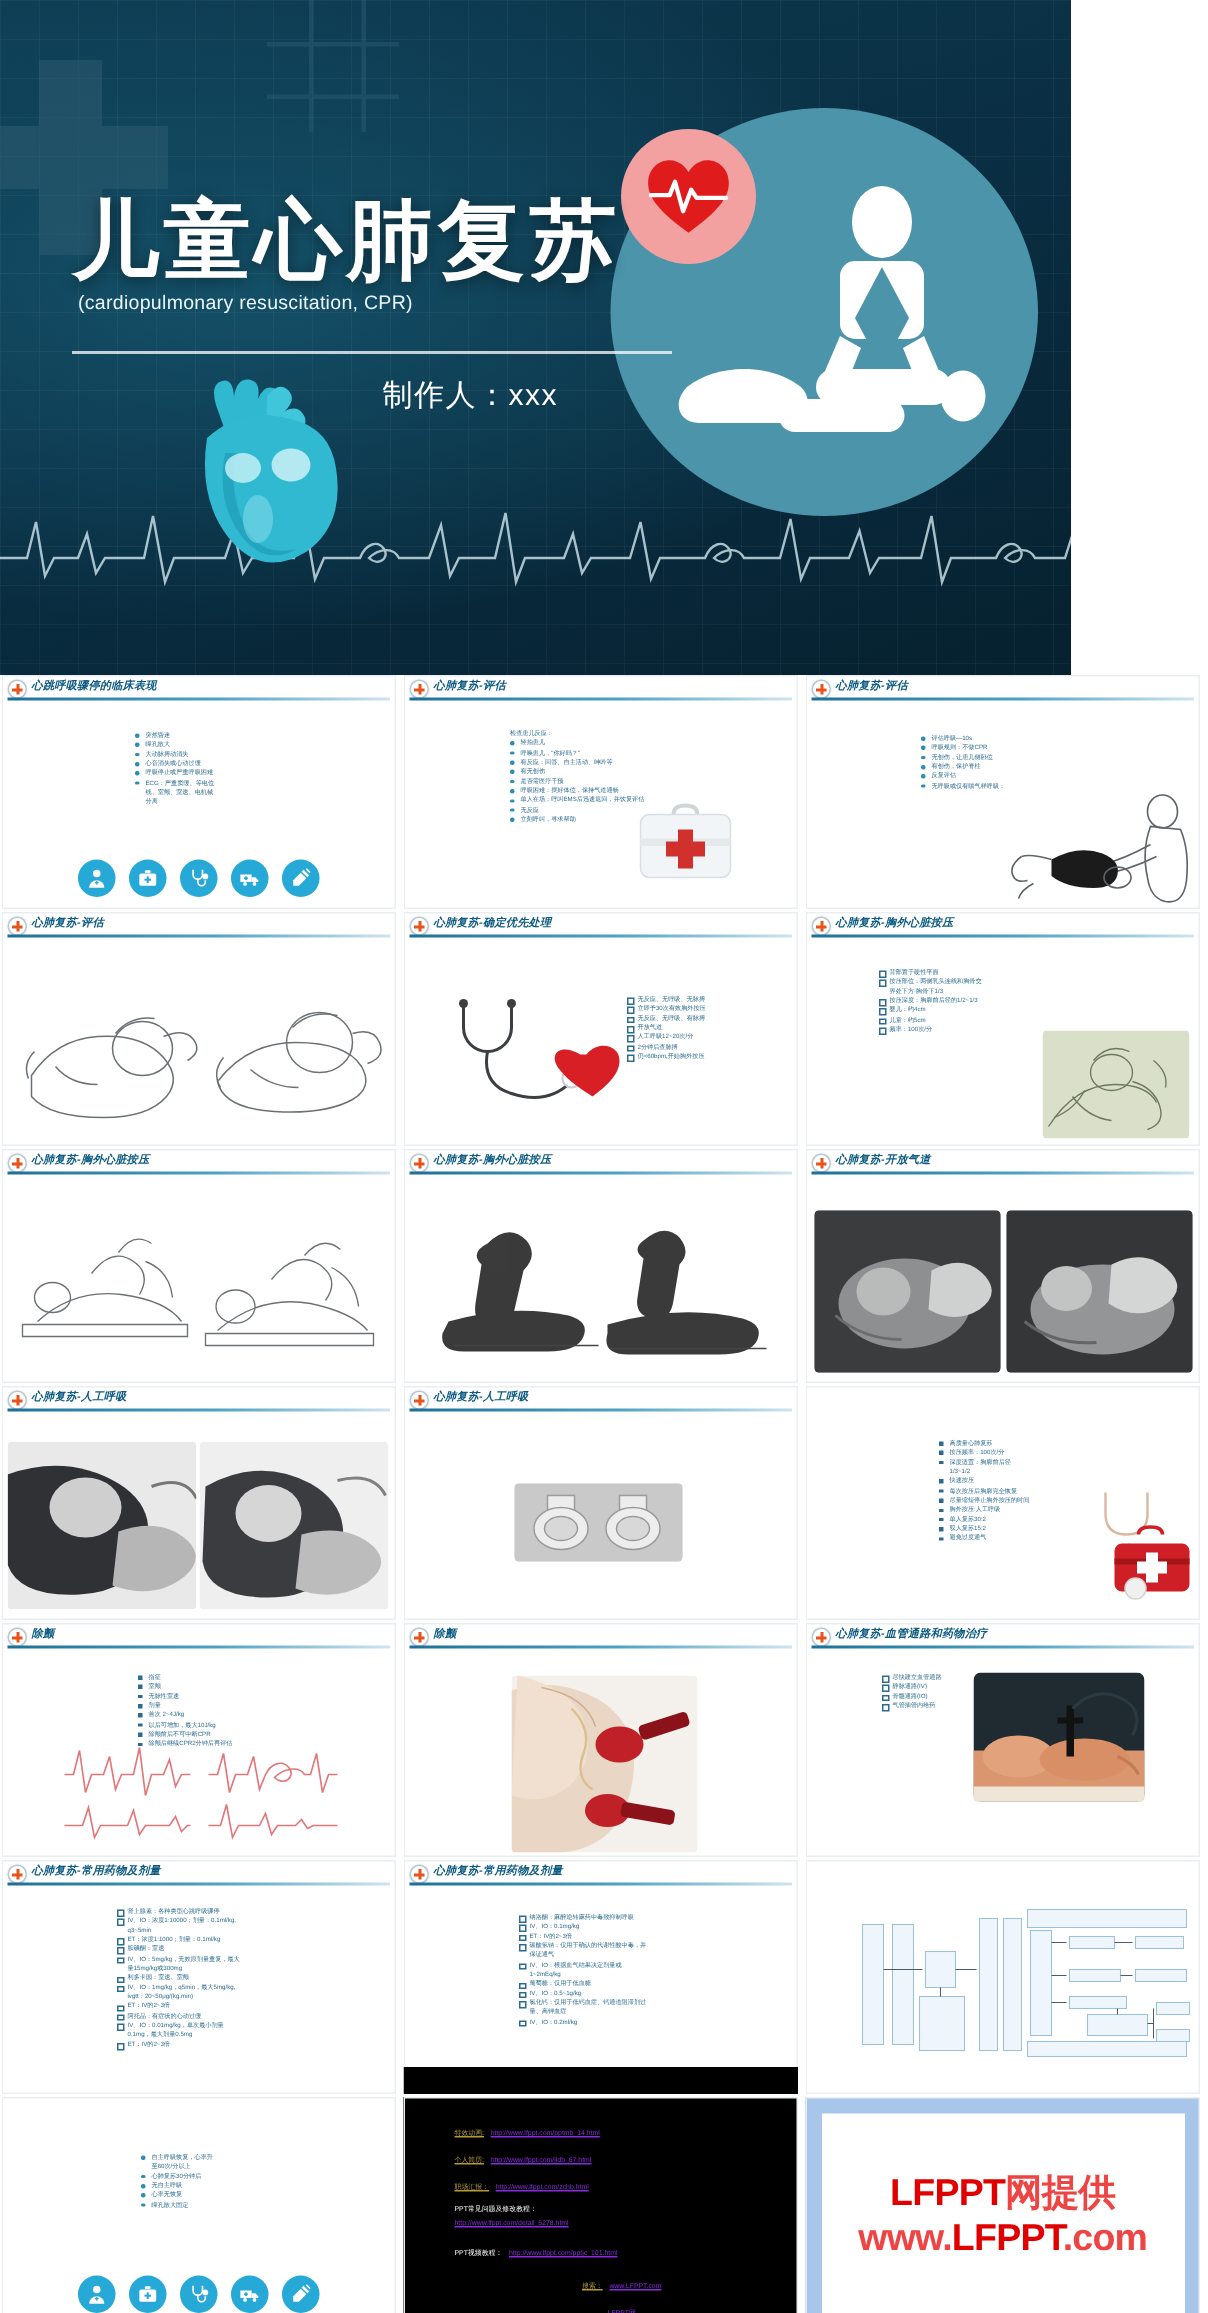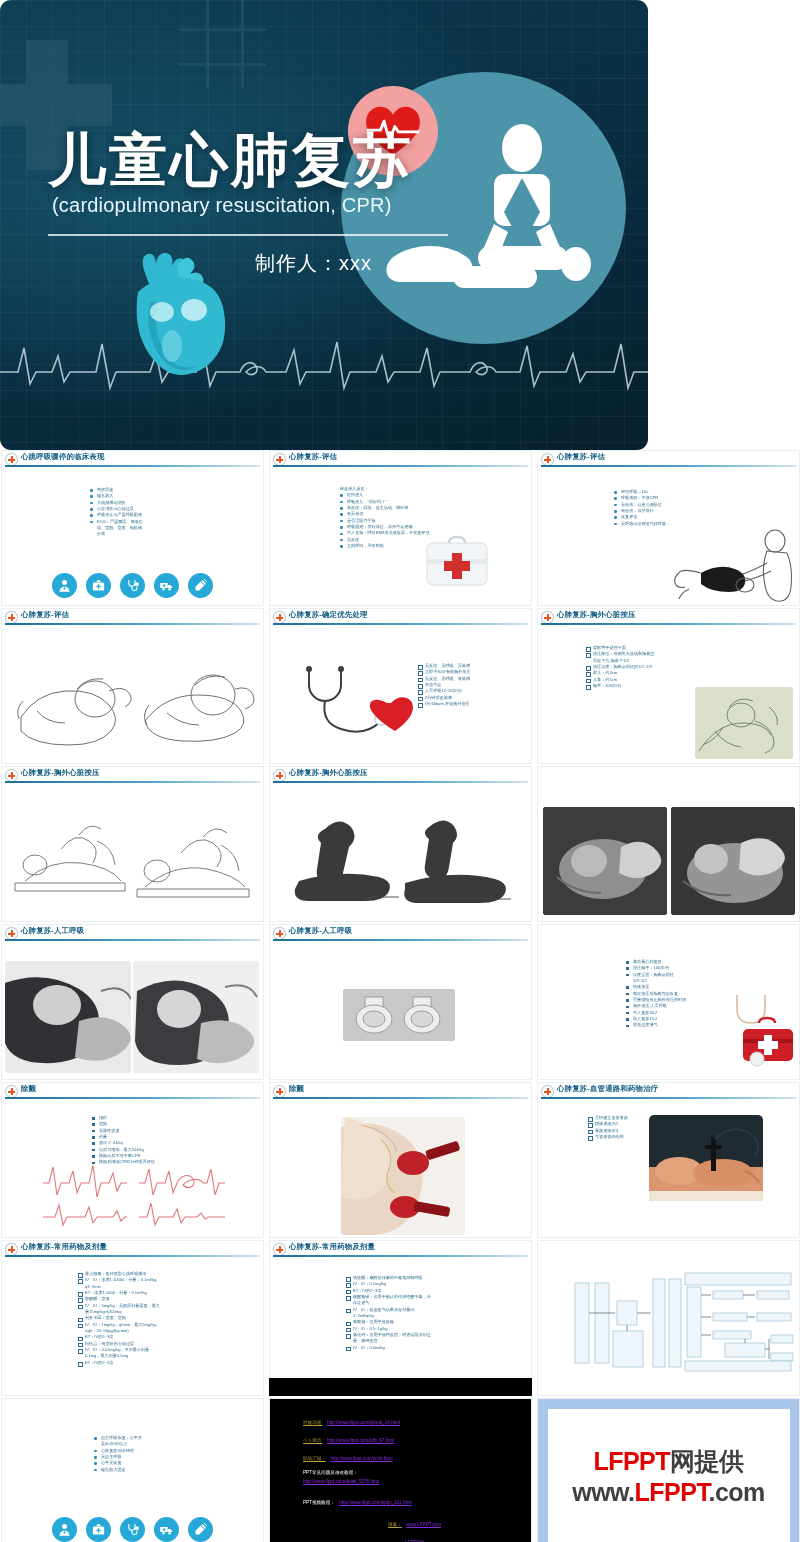--- a/index.html
+++ b/index.html
@@ -1,59 +1,59 @@
 <!DOCTYPE html>
 <html><head>
 <meta charset="utf-8">
 <style>
   html,body{margin:0;padding:0;background:#ffffff;}
   body{width:805px;height:1542px;font-family:"Liberation Sans","DejaVu Sans",sans-serif;}
   .page{position:relative;width:805px;height:1542px;overflow:hidden;background:#fff;}
 
   
-  .cover{position:relative;width:648px;height:450px;overflow:hidden;
+  .cover{position:relative;width:714px;height:450px;overflow:hidden;
     background:
       radial-gradient(ellipse at 22% 42%, rgba(22,86,110,.85) 0%, rgba(8,43,62,.0) 62%),
-      linear-gradient(160deg,#0d3c52 0%,#0a2f44 45%,#06212f 100%); border-radius: 11px;}
+      linear-gradient(160deg,#0d3c52 0%,#0a2f44 45%,#06212f 100%);}
   .cover .grid{position:absolute;inset:0;
     background-image:linear-gradient(rgba(255,255,255,.045) 1px,transparent 1px),
                      linear-gradient(90deg,rgba(255,255,255,.045) 1px,transparent 1px);
     background-size:26px 26px;}
   .cross{position:absolute;opacity:.30;}
   .cross i{position:absolute;background:#2e5c70;display:block;}
   .cross .h{left:0;top:34%;width:100%;height:32%;}
   .cross .v{top:0;left:34%;height:100%;width:32%;}
   .cross-a{left:-18px;top:40px;width:130px;height:130px;opacity:.55;}
   .cross-b{left:178px;top:0px;width:88px;height:88px;opacity:.45;}
   .cross-b i{background:transparent;border:3px solid #2c5f77;}
   .cross-b .h{top:32%;height:36%;border-left:none;border-right:none;}
   .cross-b .v{left:32%;width:36%;border-top:none;border-bottom:none;}
 
   .cover h1{position:absolute;left:48px;top:122px;margin:0;color:#fff;font-size:58px;
     letter-spacing:3px;font-weight:bold;text-shadow:0 2px 10px rgba(0,0,0,.45);
     font-family:"DejaVu Sans","Liberation Sans",sans-serif;}
-  .cover .sub{position:absolute;left:52px;top:194px;color:#eaf6fb;font-size:20px;letter-spacing:.2px;}
+  .cover .sub{position:absolute;left:52px;top:194px;color:#eaf6fb;font-size:13px;letter-spacing:.2px;}
   .cover .rule{position:absolute;left:48px;top:234px;width:400px;height:2px;background:rgba(255,255,255,.75);}
   .cover .author{position:absolute;left:255px;top:250px;color:#fff;font-size:20px;letter-spacing:1px;text-align:center;}
 
   .blob{position:absolute;right:22px;top:72px;width:285px;height:272px;border-radius:50%;
     background:#4b94aa;}
   .heartbadge{position:absolute;right:210px;top:86px;width:90px;height:90px;border-radius:50%;
     background:#f3a0a0;display:flex;align-items:center;justify-content:center;}
   .cpr-ico{position:absolute;right:40px;top:120px;width:240px;height:190px;}
   .anatheart{position:absolute;left:116px;top:250px;width:125px;height:130px;}
   .ecg{position:absolute;left:0;right:0;bottom:52px;height:66px;opacity:.85;}
 
   
   .grid-wrap{position:absolute;left:0;top:450px;width:805px;}
   .row{display:flex;width:805px;}
   .slide{width:265px;height:156px;margin:0 5px 2px 0;background:#fff;position:relative;overflow:hidden;
     box-shadow:0 0 0 1px #e9eef1 inset;}
   .slide:first-child{margin-left:1px;}
-  .slide-hdr{position:relative;height:17px;padding:2px 0 0 4px;}
+  .slide-hdr{position:relative;height:17px;padding:2px 0 0 4px;font-style:italic;}
   .slide-hdr .plus{position:absolute;left:4px;top:3px;width:11px;height:11px;border-radius:50%;
     background:#fff;border:1px solid #b8c8d2;box-shadow:0 0 2px rgba(0,0,0,.12);}
   .slide-hdr .plus::before,.slide-hdr .plus::after{content:"";position:absolute;background:#e8531b;}
   .slide-hdr .plus::before{left:2px;top:4.5px;width:7px;height:2px;}
   .slide-hdr .plus::after{top:2px;left:4.5px;height:7px;width:2px;}
   .slide-hdr .ttl{position:absolute;left:20px;top:2px;font-size:7.4px;font-weight:bold;color:#0d5b82;
     letter-spacing:.2px;white-space:nowrap;}
   .slide-hdr .bar{position:absolute;left:4px;right:4px;top:15px;height:1.6px;
     background:linear-gradient(90deg,#1c6f96 0%,#4ea2c4 55%,#cfe4ee 100%);}
 
@@ -84,21 +84,21 @@
   .blackslide .wht{color:#fff;}
   .blackslide .ctr{text-align:center;}
 
   
   .wmslide{background:#a8c6ea;display:flex;align-items:center;justify-content:center;}
   .wmslide .inner{width:242px;height:134px;background:#fff;display:flex;flex-direction:column;
     align-items:center;justify-content:center;}
   .wm1{font-size:25px;font-weight:bold;letter-spacing:-.5px;}
   .wm2{font-size:25px;font-weight:bold;letter-spacing:-.5px;}
   .red{color:#e00000;}
-  .blk{color:#404040;}
+  .blk{color:#ef4444;}
 </style>
 </head>
 <body>
 
 <div class="page">
 
   <div class="cover">
     <div class="grid"></div>
 
     <div class="cross cross-a">
@@ -428,20 +428,25 @@
             </g>
             <g fill="none" stroke="#444" stroke-width=".9">
               <path d="M24 88 h96"></path>
                 <path d="M128 90 h104"></path>
             </g>
           </svg>
         </div>
       </div>
 
       <div class="slide">
+        <div class="slide-hdr">
+          <span class="plus"></span>
+          <span class="ttl">心肺复苏-开放气道</span>
+          <span class="bar"></span>
+        </div>
         <div class="body">
           <div class="photo" style="left:6px;top:22px;width:124px;height:108px;background:#2d2f31;">
             <svg viewBox="0 0 124 108" width="124" height="108">
               <rect width="124" height="108" fill="#3a3c3e"></rect>
               <ellipse cx="60" cy="62" rx="44" ry="30" fill="#8d8f90"></ellipse>
               <ellipse cx="46" cy="54" rx="18" ry="16" fill="#b9bbbb"></ellipse>
               <path d="M78 40 q22 -12 36 4 q10 12 -4 22 q-16 10 -34 0 z" fill="#cfd1d1"></path>
               <path d="M14 70 q18 16 44 16" stroke="#6a6c6d" stroke-width="2" fill="none"></path>
             </svg>
           </div>

